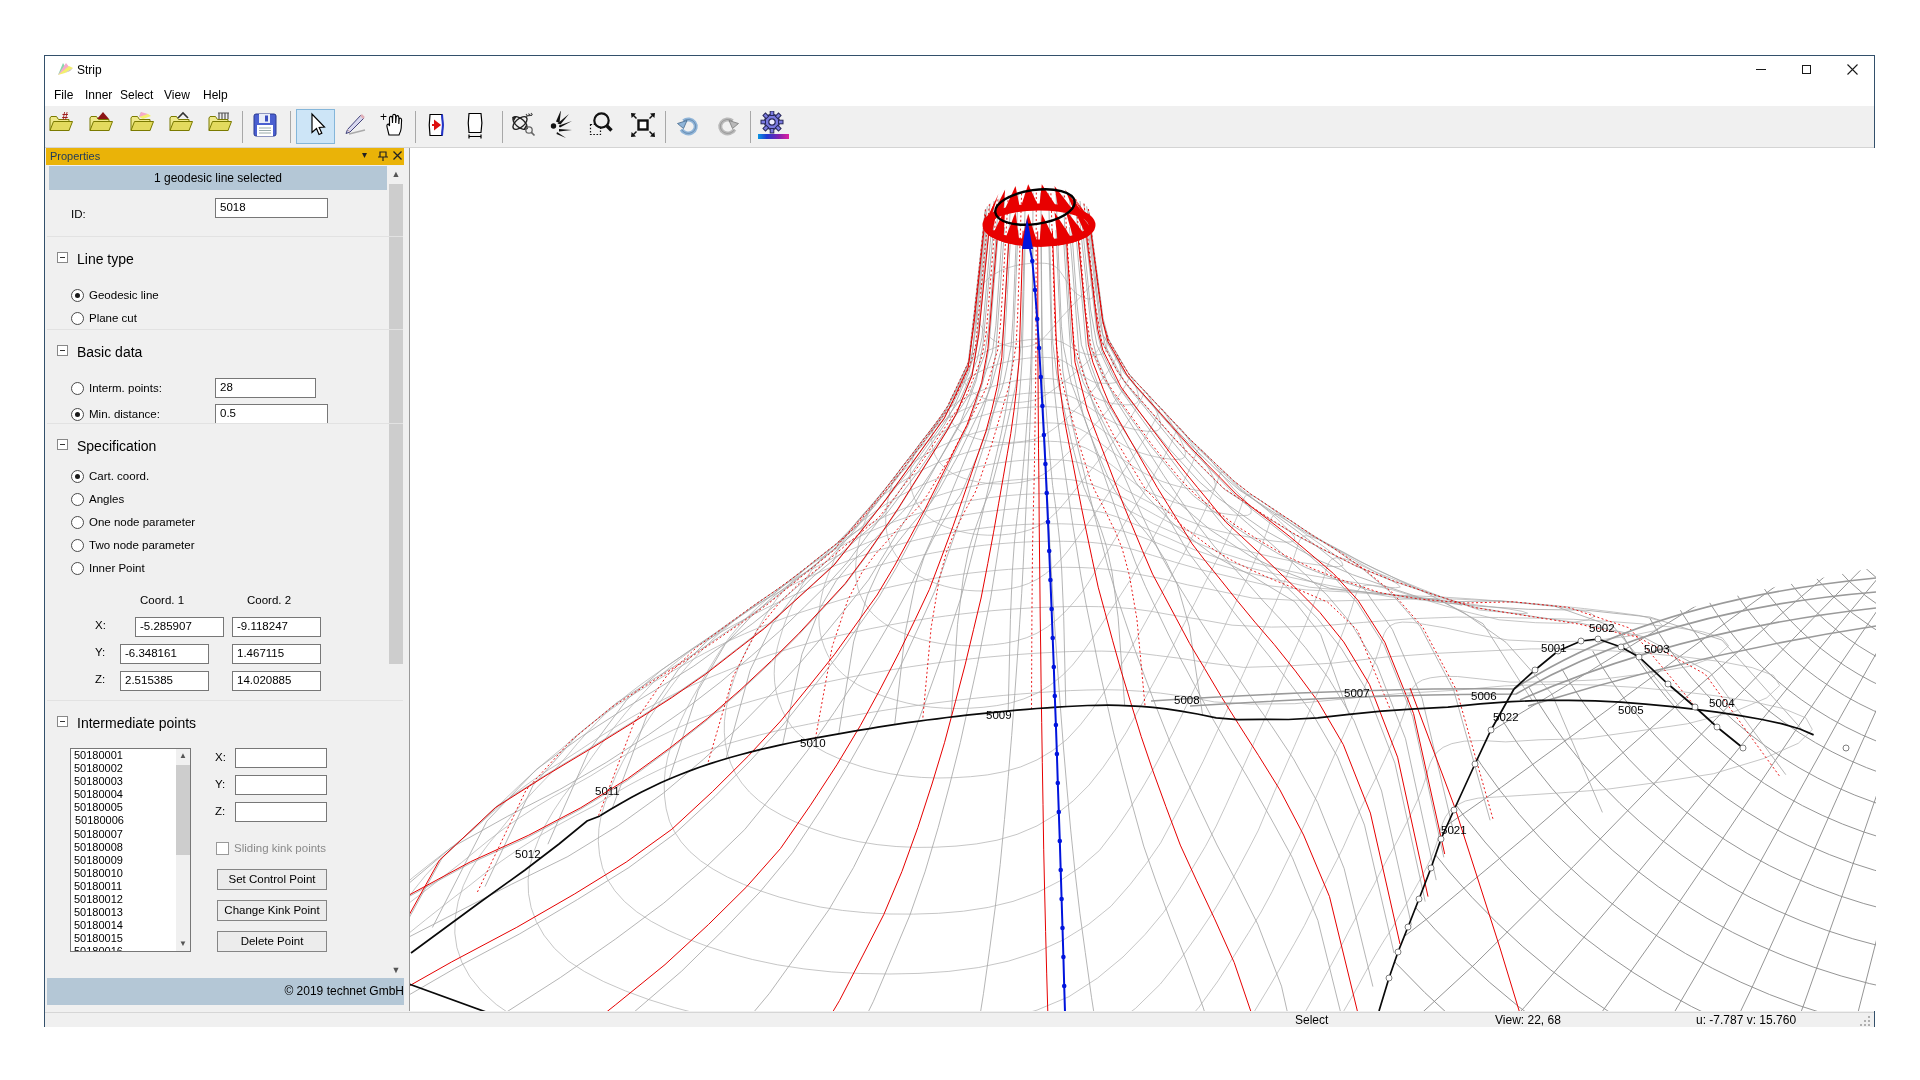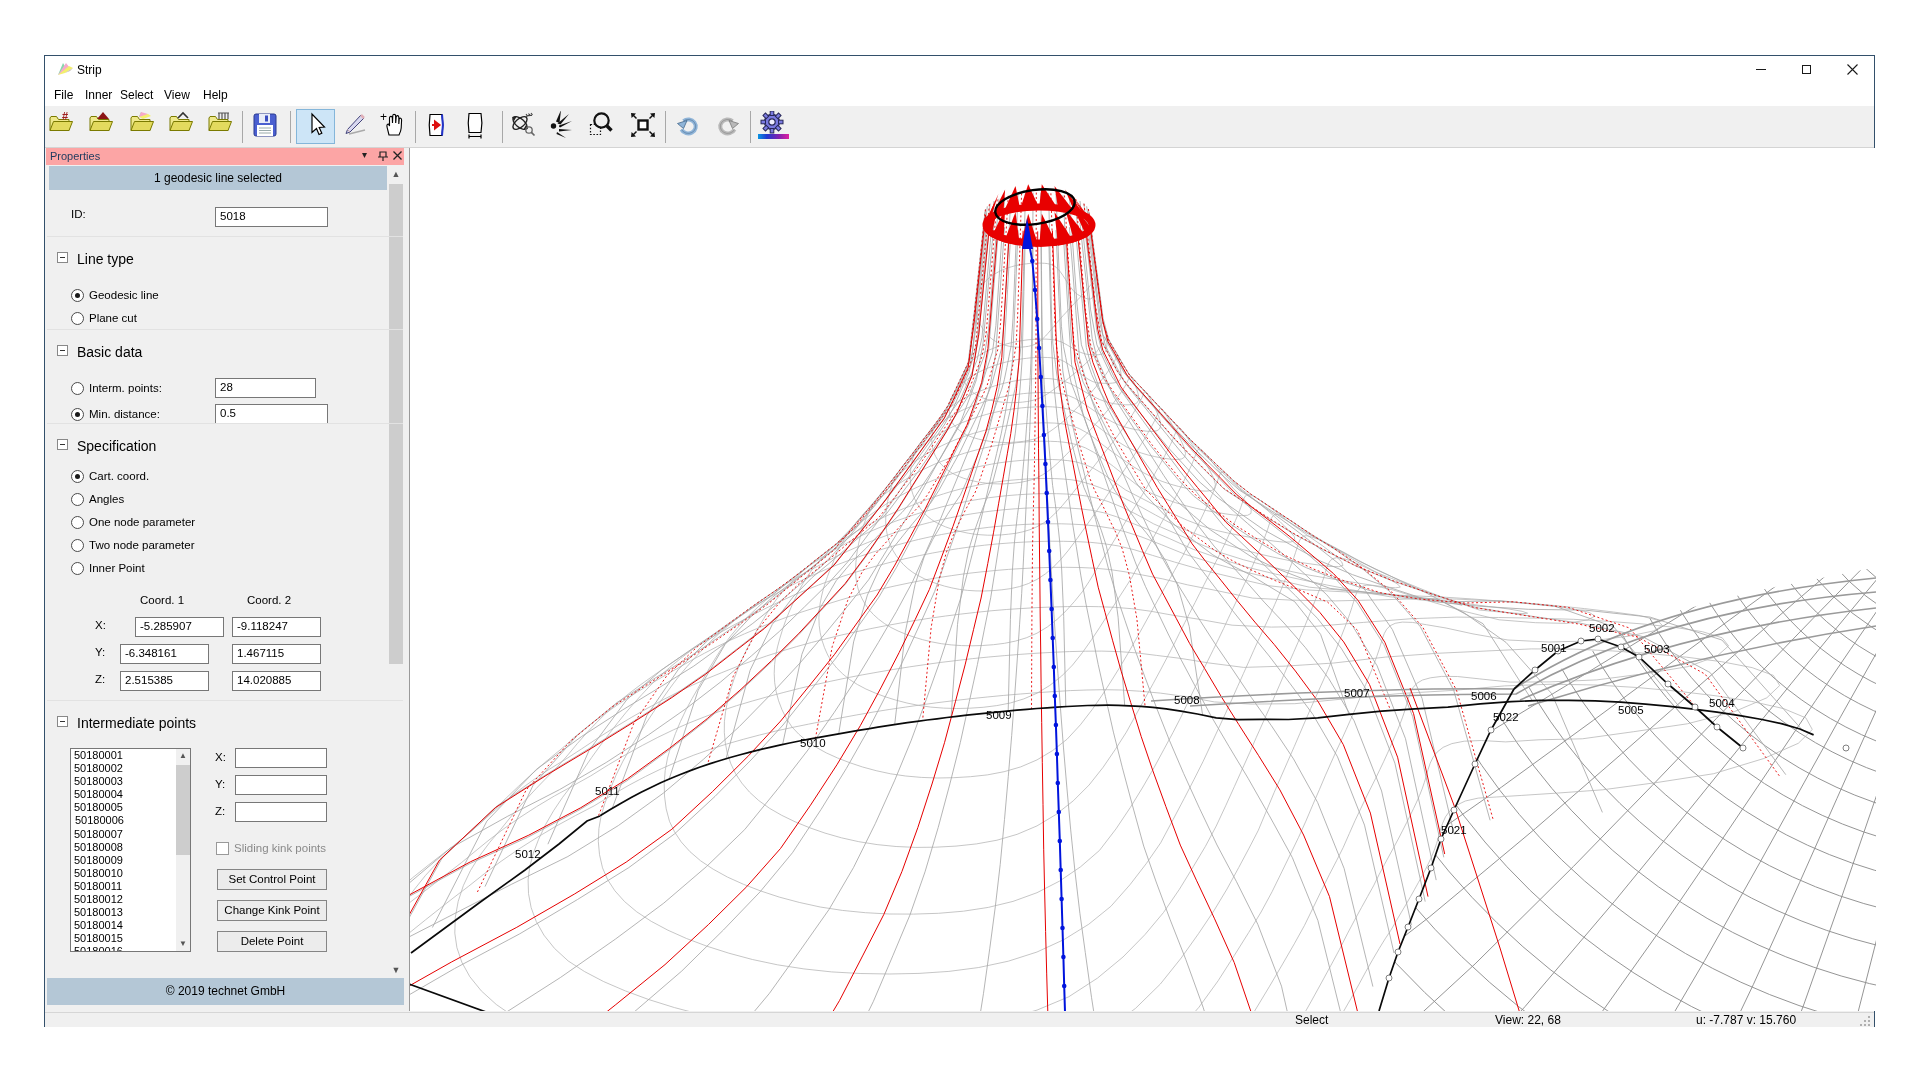--- a/index.html
+++ b/index.html
@@ -3,21 +3,21 @@
 *{margin:0;padding:0;box-sizing:border-box}
 body{width:1920px;height:1080px;background:#ffffff;font-family:"Liberation Sans",sans-serif;position:relative;overflow:hidden}
 .win{position:absolute;left:44px;top:55px;width:1831px;height:972px;border:1px solid #33506b;background:#f0f0f0}
 .abs{position:absolute}
 .tb{position:absolute;left:0;top:0;width:100%;height:29px;background:#ffffff}
 .menu{position:absolute;left:0;top:29px;width:100%;height:21px;background:#ffffff;font-size:12px;color:#000}
 .menu span{position:absolute;top:3px}
 .toolbar{position:absolute;left:0;top:50px;width:100%;height:42px;background:#f0f0f0;border-bottom:1px solid #d4d4d4}
 .tsep{position:absolute;top:5px;width:1px;height:32px;background:#a8a8a8}
 .panel{position:absolute;left:0px;top:92px;width:364px;height:864px;background:#f0f0f0}
-.cap{position:absolute;left:1px;top:0;width:358px;height:17px;background:#fca5a5;color:#1c3a5e;font-size:11px}
+.cap{position:absolute;left:1px;top:0;width:358px;height:17px;background:#eab308;color:#1c3a5e;font-size:11px}
 .banner{position:absolute;left:4px;top:18px;width:338px;height:24px;background:#b4c7d6;font-size:12px;color:#000;text-align:center;line-height:24px}
 .fld{position:absolute;background:#fff;border:1px solid #777;font-size:11.5px;line-height:17px;padding-left:4px;color:#000}
 .lbl{position:absolute;font-size:11.5px;color:#000;white-space:nowrap}
 .sec{position:absolute;font-size:14px;color:#000}
 .minus{position:absolute;width:11px;height:11px;border:1px solid #888;background:#fff}
 .minus:after{content:"";position:absolute;left:2px;top:4px;width:5px;height:1px;background:#333}
 .radio{position:absolute;width:13px;height:13px;border:1px solid #4a4a4a;border-radius:50%;background:#fff}
 .radio.on:after{content:"";position:absolute;left:3px;top:3px;width:5px;height:5px;border-radius:50%;background:#1a1a1a}
 .sepln{position:absolute;left:2px;width:356px;height:1px;background:#e2e2e2}
 .btn{position:absolute;left:172px;width:110px;height:21px;background:#ececec;border:1px solid #858585;font-size:11.5px;text-align:center;line-height:19px}
@@ -181,21 +181,21 @@
         <svg class="abs" style="left:347px;top:3px" width="9" height="9" viewBox="0 0 9 9">
           <path d="M0.5,0.5 L8.5,8.5 M8.5,0.5 L0.5,8.5" stroke="#222" stroke-width="1.3"></path>
         </svg>
       </div>
 <div class="banner">1 geodesic line selected</div>
 <div class="abs" style="left:343px;top:18px;width:16px;height:812px;background:#f0f0f0"></div>
 <div class="abs" style="left:343px;top:18px;width:16px;height:16px;background:#f0f0f0;color:#555;font-size:9px;text-align:center;line-height:16px">▲</div>
 <div class="abs" style="left:343px;top:814px;width:16px;height:16px;background:#f0f0f0;color:#555;font-size:9px;text-align:center;line-height:16px">▼</div>
 <div class="abs" style="left:344px;top:36px;width:14px;height:480px;background:#cdcdcd"></div>
 <div class="lbl" style="left:26px;top:60px">ID:</div>
-<div class="fld" style="left:170px;top:59px;width:113px;height:20px">5018</div>
+<div class="fld" style="left:170px;top:50px;width:113px;height:20px">5018</div>
 <div class="sepln" style="top:88px"></div>
 <div class="minus" style="left:12px;top:104px"></div>
 <div class="sec" style="left:32px;top:103px">Line type</div>
 <div class="radio on" style="left:26px;top:141px"></div>
 <div class="lbl" style="left:44px;top:141px;color:#000">Geodesic line</div>
 <div class="radio" style="left:26px;top:164px"></div>
 <div class="lbl" style="left:44px;top:164px;color:#000">Plane cut</div>
 <div class="sepln" style="top:181px"></div>
 <div class="minus" style="left:12px;top:197px"></div>
 <div class="sec" style="left:32px;top:196px">Basic data</div>
@@ -258,21 +258,21 @@
 <div class="fld" style="left:190px;top:600px;width:92px;height:20px"></div>
 <div class="lbl" style="left:170px;top:630px">Y:</div>
 <div class="fld" style="left:190px;top:627px;width:92px;height:20px"></div>
 <div class="lbl" style="left:170px;top:657px">Z:</div>
 <div class="fld" style="left:190px;top:654px;width:92px;height:20px"></div>
 <div class="abs" style="left:171px;top:694px;width:13px;height:13px;background:#fff;border:1px solid #999"></div>
 <div class="lbl" style="left:189px;top:694px;color:#8a8a8a">Sliding kink points</div>
 <div class="btn" style="top:721px">Set Control Point</div>
 <div class="btn" style="top:752px">Change Kink Point</div>
 <div class="btn" style="top:783px">Delete Point</div>
-<div class="abs" style="left:2px;top:830px;width:357px;height:27px;background:#b4c7d6;text-align:center;line-height:27px;font-size:12px">© 2019 technet GmbH</div>
+<div class="abs" style="left:2px;top:830px;width:357px;height:27px;background:#b4c7d6;text-align:right;line-height:27px;font-size:12px">© 2019 technet GmbH</div>
 </div>
     <div class="abs" style="left:364px;top:92px;width:1466px;height:863px;background:#ffffff;border-left:1px solid #9a9a9a">
       <svg width="1466" height="863" viewBox="0 0 1466 863" style="position:absolute;left:0;top:0">
 <clipPath id="cv">
           <rect x="0" y="0" width="1466" height="863"></rect>
         </clipPath>
 <clipPath id="rp">
           <path d="M1104.0,548.0 L1081.0,582.0 L1065.0,616.0 L1044.0,662.0 L1031.0,691.0 L1021.0,720.0 L1009.0,751.0 L998.0,779.0 L988.0,804.0 L979.0,830.0 L969.0,870.0 L1472.0,870.0 L1472.0,418.0 L1350.0,442.0 L1240.0,470.0 Z"></path>
         </clipPath>
 <g clip-path="url(#cv)">

